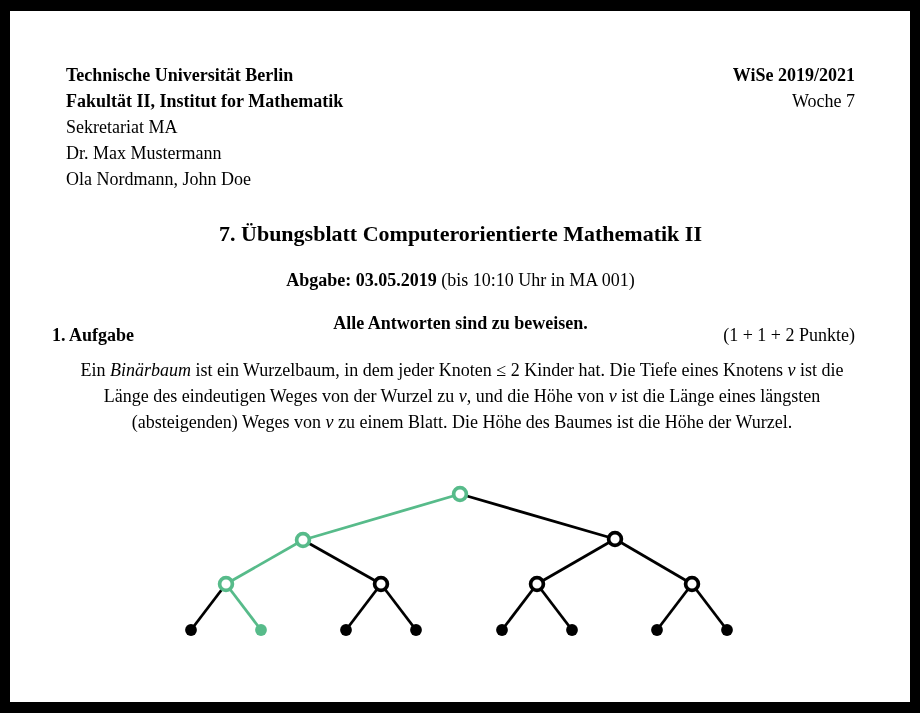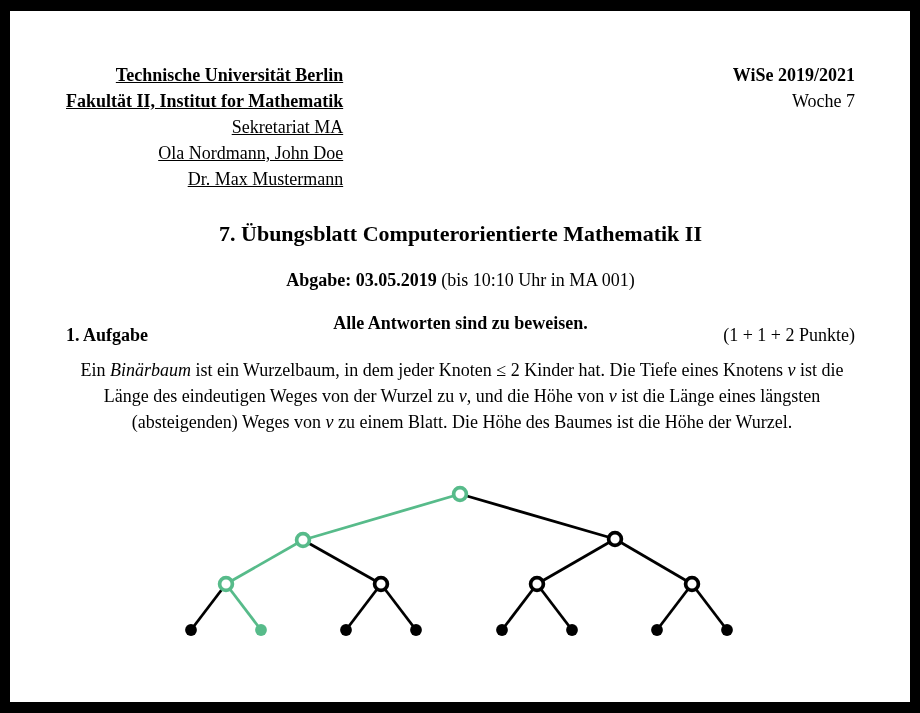--- a/index.html
+++ b/index.html
@@ -19,21 +19,21 @@
   }
   
   .header {
     position: absolute;
     top: 51px; left: 56px; right: 55px;
     display: flex;
     justify-content: space-between;
     font-size: 18px;
     line-height: 26px;
   }
-  .header .left-col { text-align: right; text-decoration: underline; }
+  .header .left-col { text-align: left; }
   .header .right-col { text-align: right; }
   .bold { font-weight: bold; }
   
   .title-block {
     position: absolute;
     top: 209px; left: 56px; right: 55px;
     text-align: center;
   }
   .title-block .main-title {
     font-size: 22px;
@@ -47,21 +47,21 @@
   }
   .title-block .note {
     font-size: 18px;
     font-weight: bold;
     line-height: 26px;
     margin-top: 17px;
   }
   
   .exercise-row {
     position: absolute;
-    top: 311px; left: 56px; right: 55px;
+    top: 311px; left: 42px; right: 55px;
     display: flex;
     justify-content: space-between;
     align-items: baseline;
     font-size: 18px;
     line-height: 26px;
   }
   .exercise-row .label { font-weight: bold; }
   
   .body-par {
     position: absolute;
@@ -83,22 +83,22 @@
 </head>
 <body>
 
 <div class="page">
 
   <div class="header">
     <div class="left-col">
       <div class="bold">Technische Universität Berlin</div>
       <div class="bold">Fakultät II, Institut for Mathematik</div>
       <div>Sekretariat MA</div>
+      <div>Dr. Max Mustermann</div>
       <div>Ola Nordmann, John Doe</div>
-      <div>Dr. Max Mustermann</div>
     </div>
     <div class="right-col">
       <div class="bold">WiSe 2019/2021</div>
       <div>Woche 7</div>
     </div>
   </div>
 
   <div class="title-block">
     <div class="main-title">7. Übungsblatt Computerorientierte Mathematik II</div>
     <div class="deadline"><span class="bold">Abgabe: 03.05.2019</span><span> (bis 10:10 Uhr in MA 001)</span></div>

